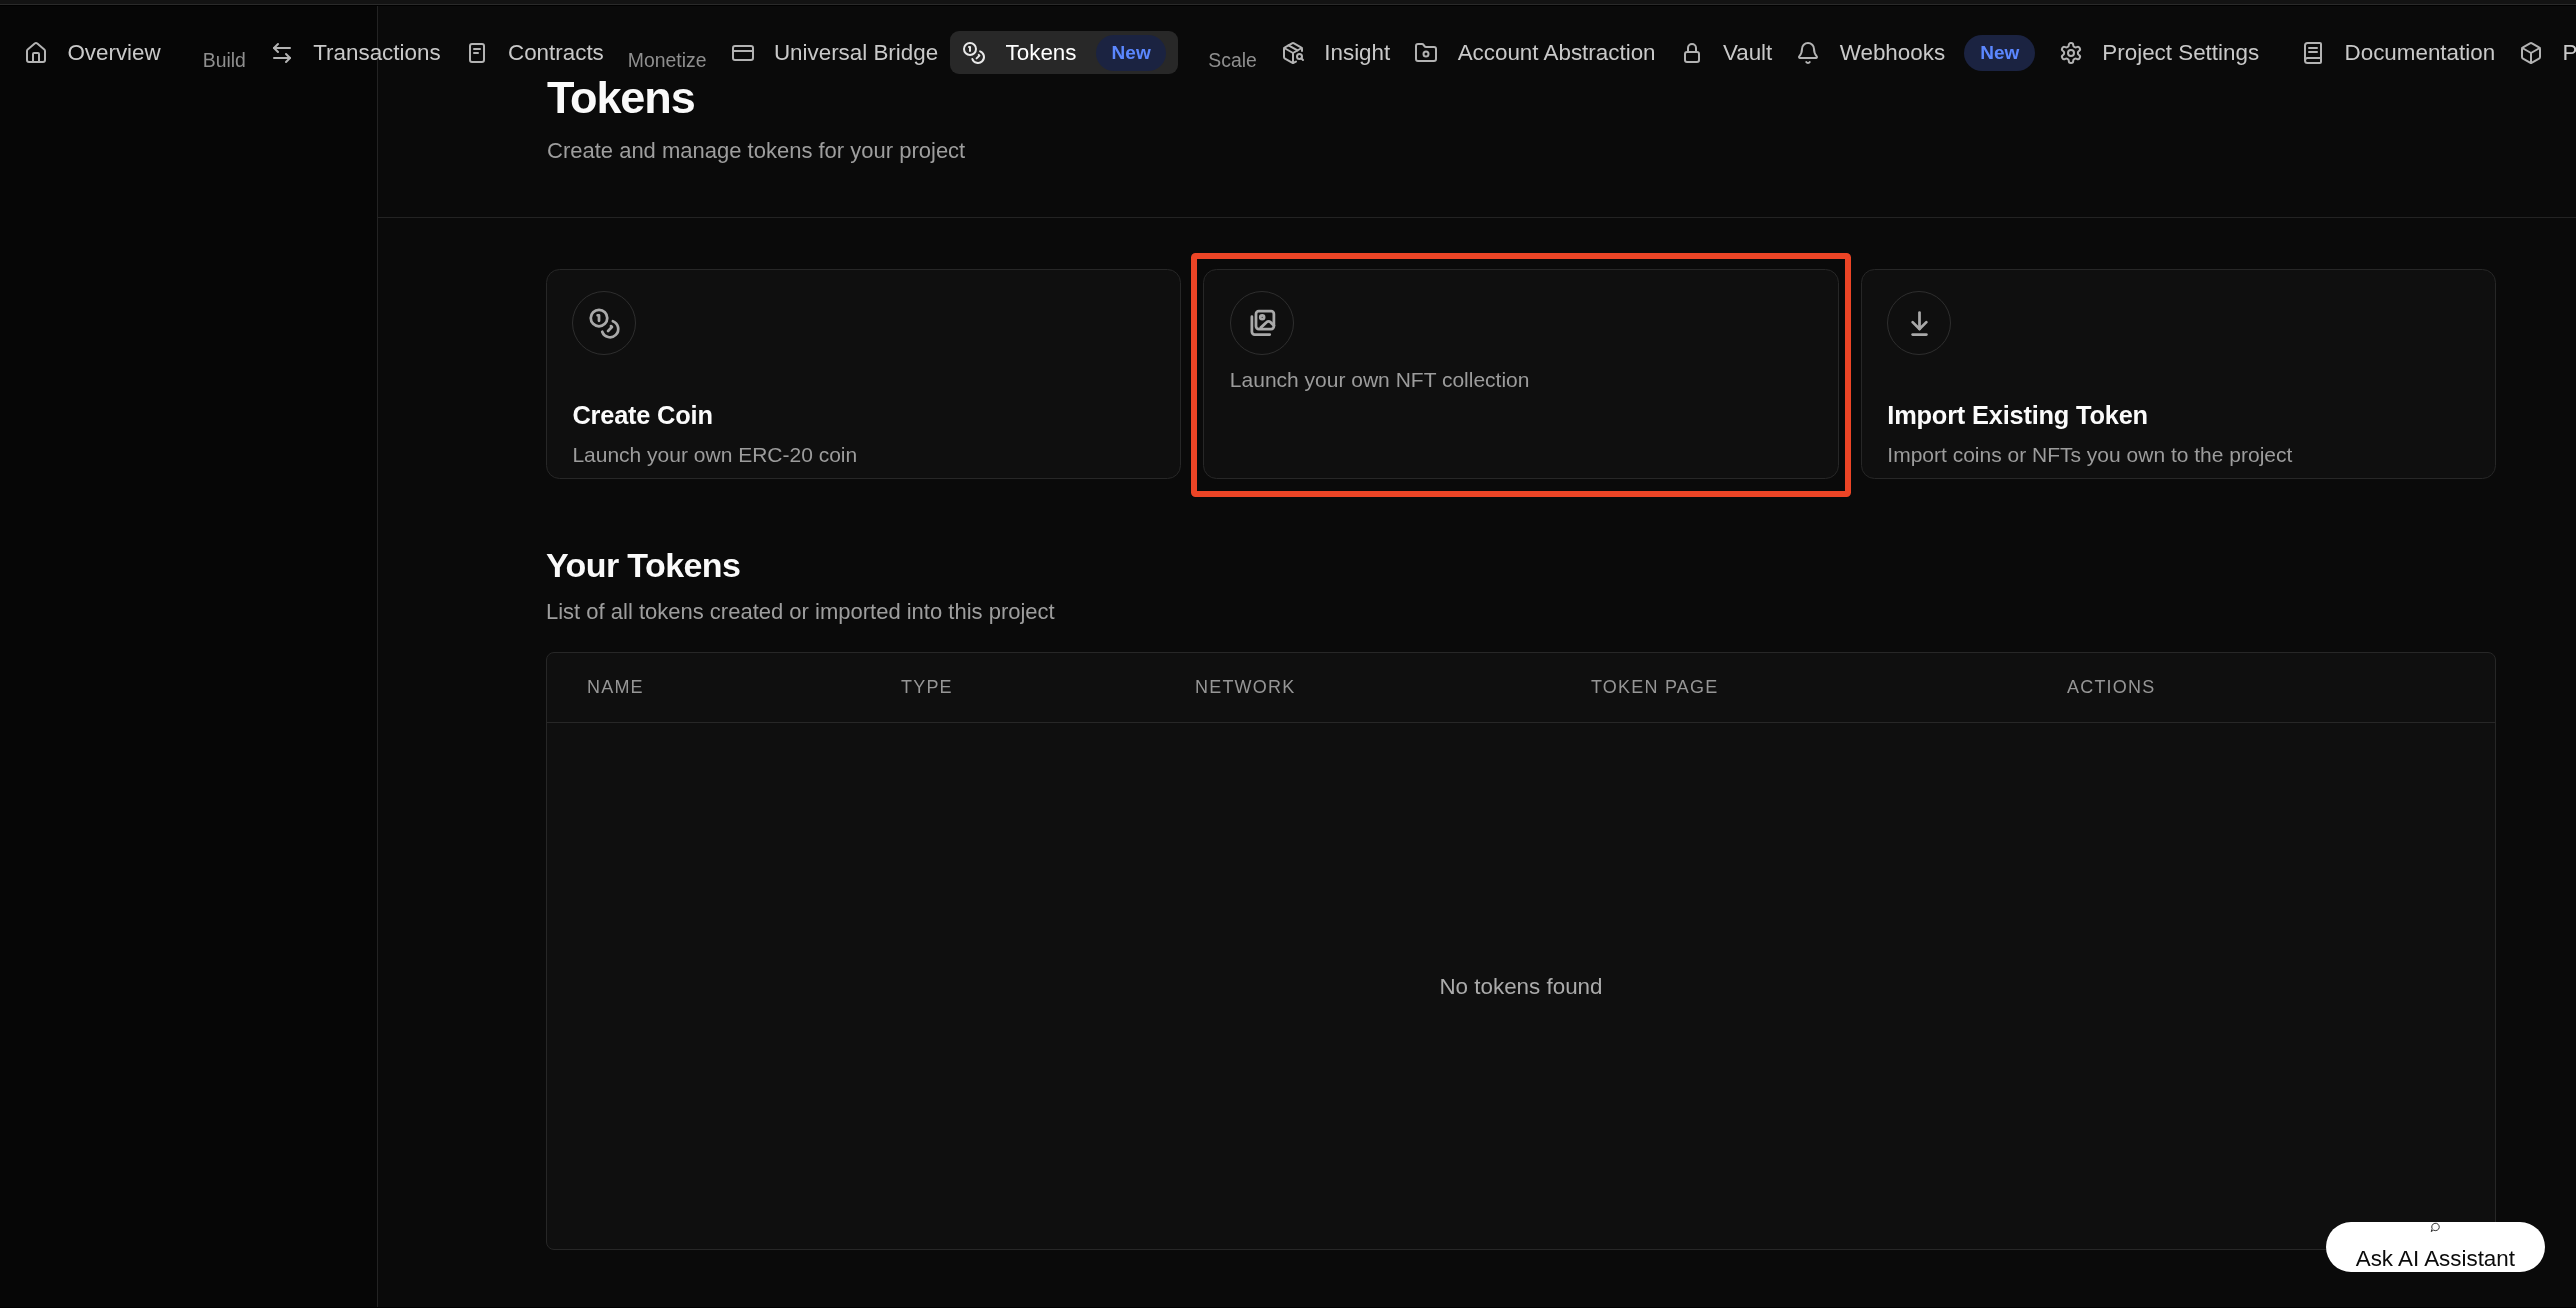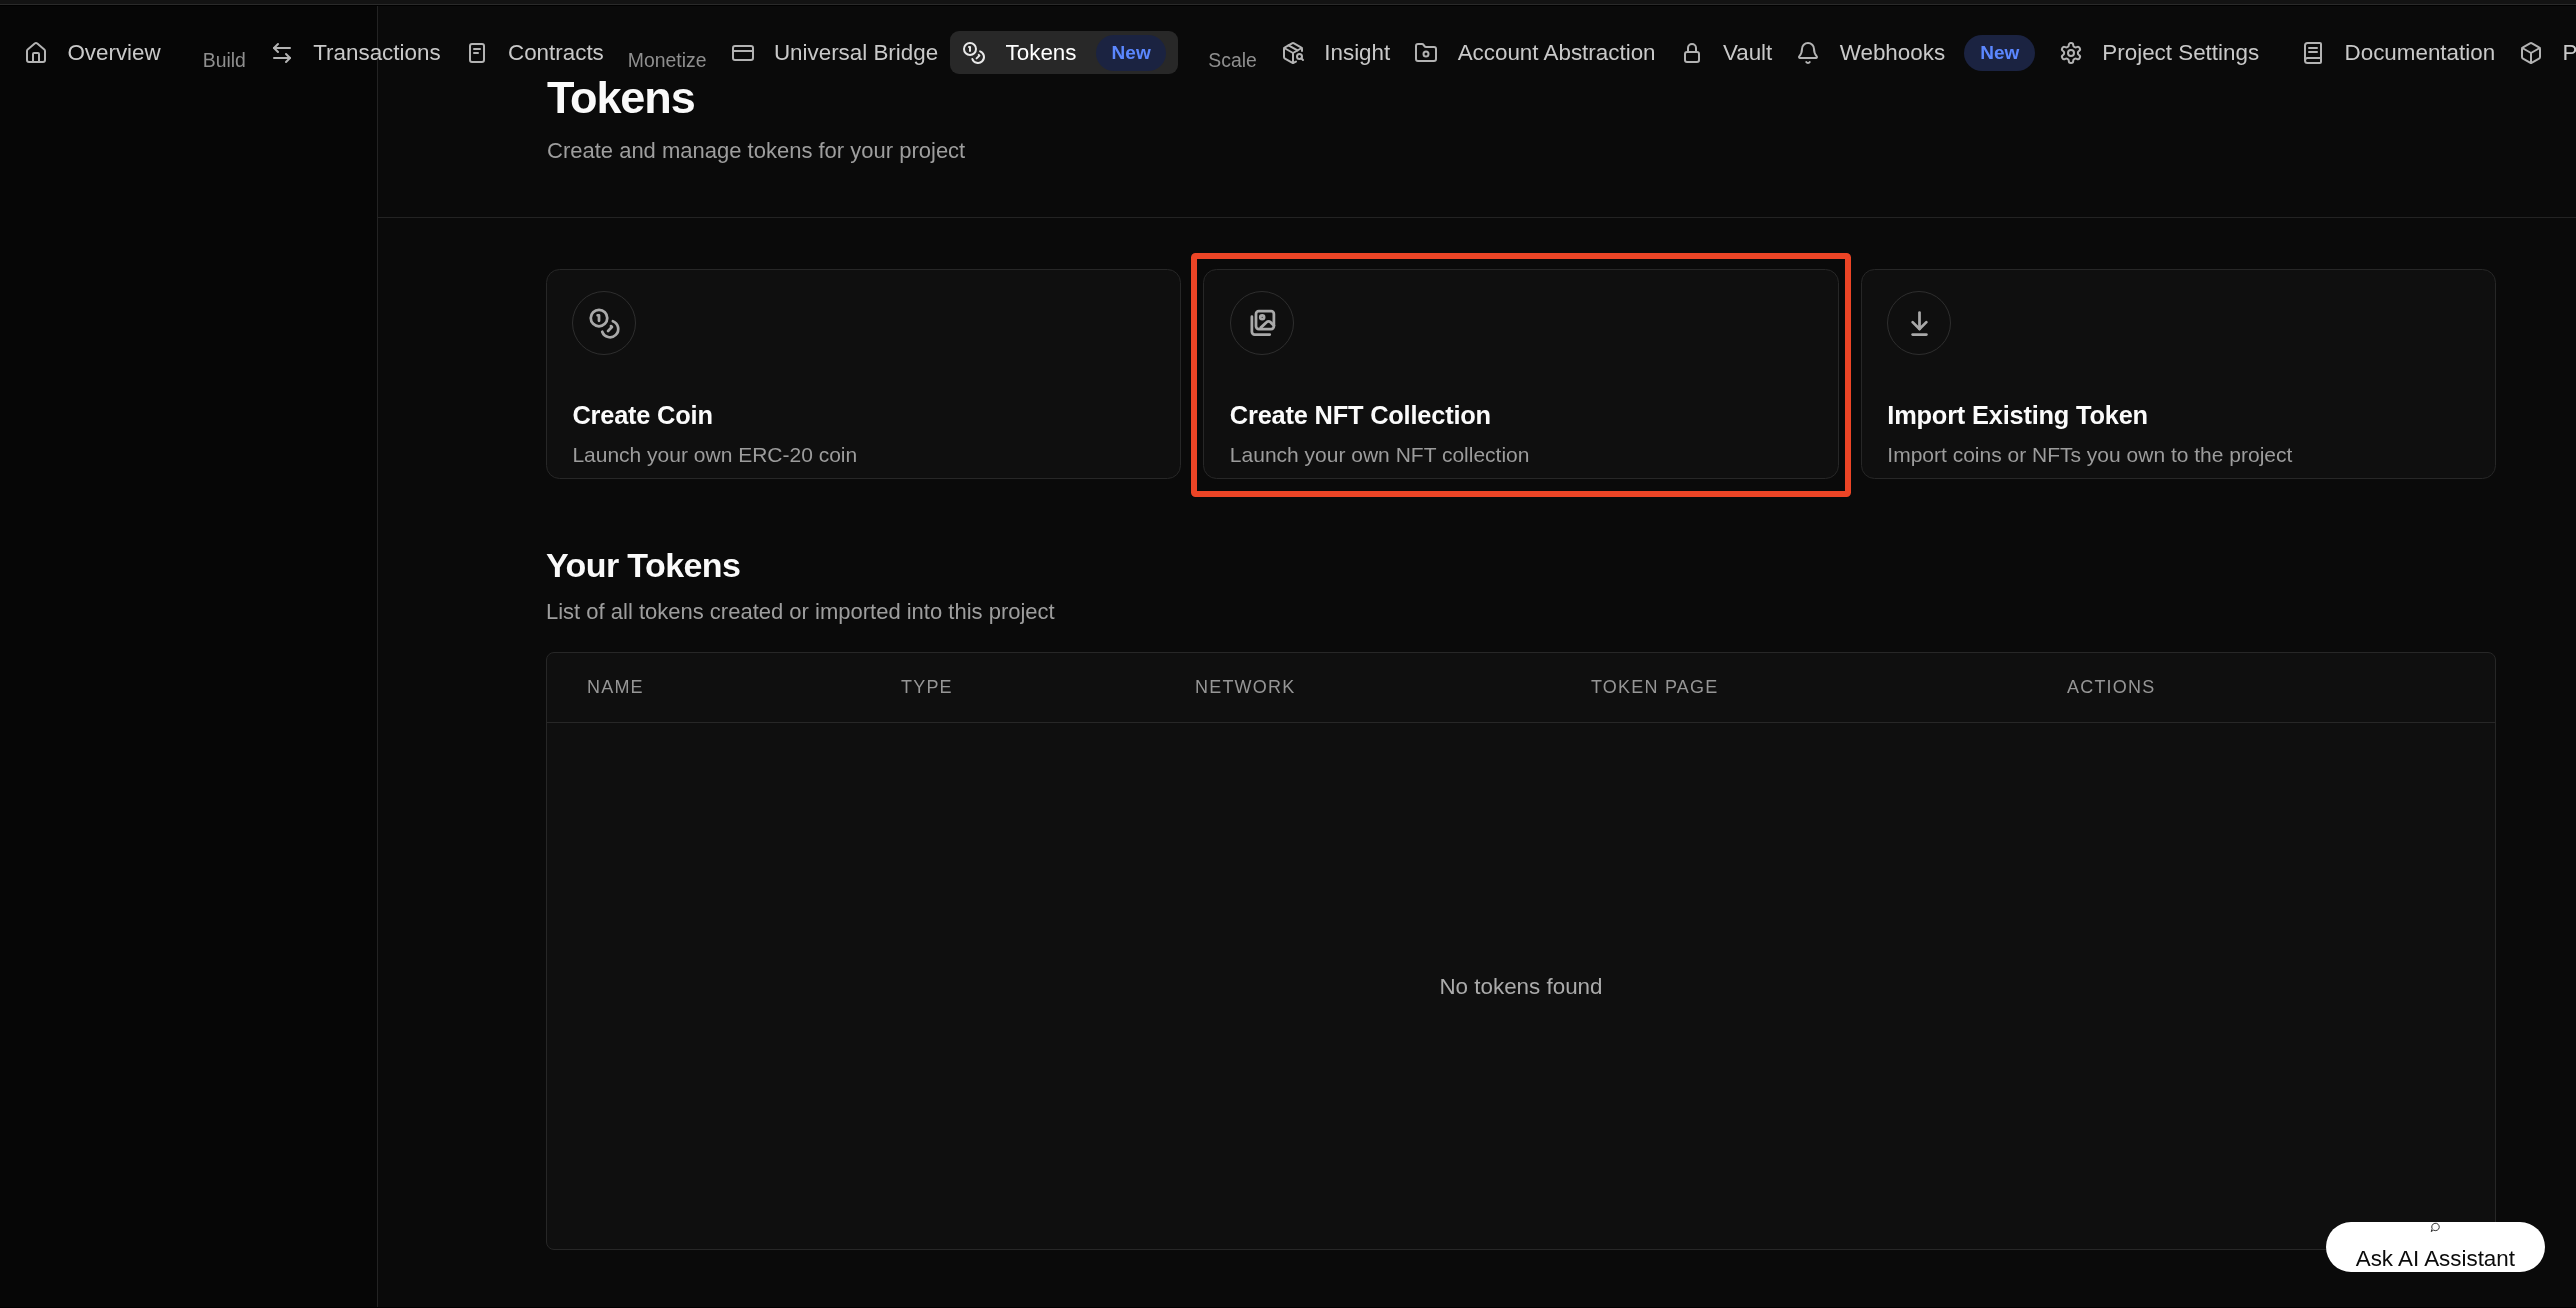--- a/index.html
+++ b/index.html
@@ -260,21 +260,20 @@
         <div class="card-wrap">
           <div class="card">
             <div class="card-icon-circle">
               <svg class="ic" viewBox="0 0 24 24">
                   <rect x="8" y="3" width="13" height="13" rx="2"></rect>
                   <circle cx="12.5" cy="7.5" r="1.4"></circle>
                   <path d="m21 13.5-2.6-2.6a1.8 1.8 0 0 0-2.55 0L11.5 15"></path>
                   <path d="M5 7v11a2 2 0 0 0 2 2h11"></path>
                 </svg>
             </div>
-            <div class="card-title">Create NFT Collection</div>
             <div class="card-desc">Launch your own NFT collection</div>
           </div>
           <div class="highlight-ring"></div>
         </div>
 
         <div class="card-wrap">
           <div class="card">
             <div class="card-icon-circle">
               <svg class="ic" viewBox="0 0 24 24">
                   <path d="M12 4v12"></path>

